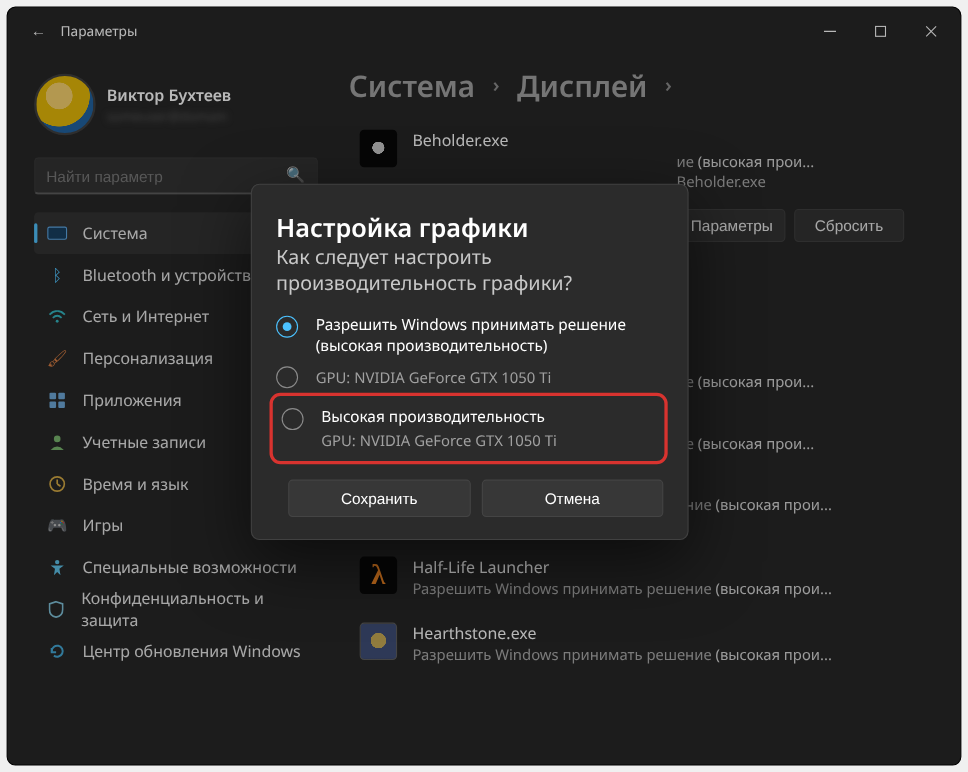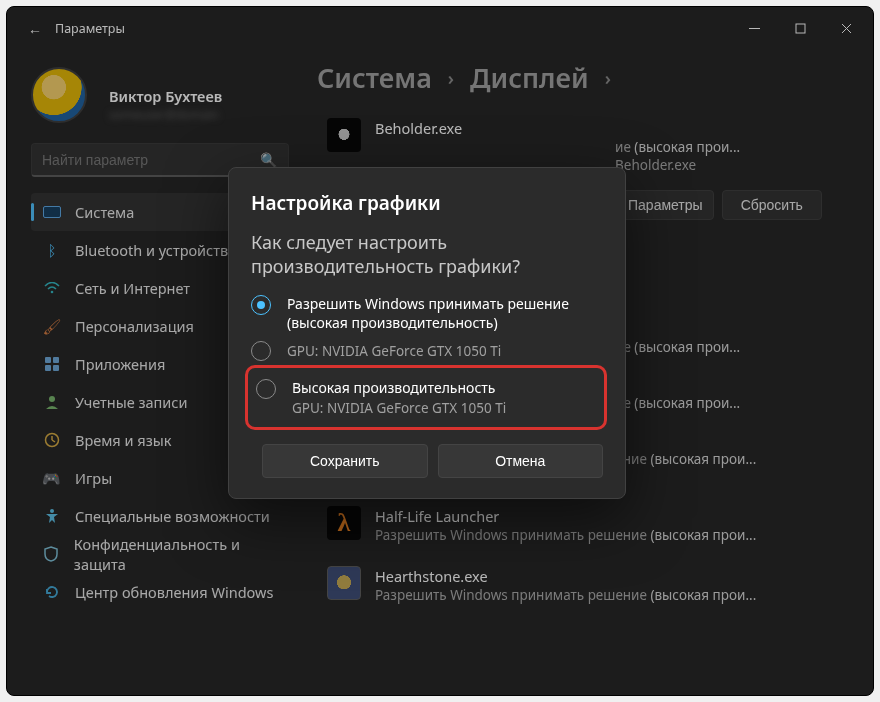--- a/index.html
+++ b/index.html
@@ -22,21 +22,21 @@
     height: 42px;
     display: flex; align-items: center;
     padding: 0 4px 0 14px;
   }
   .back-arrow { width: 28px; text-align: center; font-size: 14px; color: #fff; cursor: pointer; }
   .title-text { font-size: 12.5px; color: #fff; margin-left: 6px; }
   .win-btns { margin-left: auto; display: flex; }
   .win-btn { width: 46px; height: 32px; display:flex;align-items:center;justify-content:center; color:#fff; font-size:11px; cursor:pointer; }
   .content { position: absolute; left:0; right:0; top:42px; bottom:0; display:flex; }
   .sidebar { width: 300px; padding: 18px 8px 0 24px; }
-  .profile { display:flex; align-items:flex-end; gap:22px; margin-bottom:20px; }
+  .profile { display:flex; align-items:center; gap:10px; margin-bottom:20px; }
   .avatar {
     width: 56px; height:56px; border-radius:50%;
     background: radial-gradient(circle at 40% 35%, #f8d26b 0 26%, #e6b800 27% 60%, #1b5fa0 61% 100%);
     border: 2px solid #3a3a3a;
   }
   .profile-name { font-size: 14.5px; font-weight:600; color:#fff; }
   .profile-sub { font-size: 12px; color: #5a5a5a; filter: blur(3px); }
   .search {
     margin: 6px 10px 16px 0;
     height: 34px;
@@ -92,21 +92,21 @@
     pointer-events:auto;
     margin-top: 160px; margin-left: -26px;
     width: 398px;
     background:#2b2b2b;
     border:1px solid #414141;
     border-radius:8px;
     box-shadow: 0 20px 60px rgba(0,0,0,0.55);
     padding: 22px 22px 20px 22px;
     color:#e8e8e8;
   }
-  .dialog h2 { font-size:19px; font-weight:600; margin-bottom:14px; color:#fff;}
+  .dialog h2 { font-size:23px; font-weight:600; color:#fff;}
   .dialog .q { font-size:18px; color:#c8c8c8; margin-bottom:16px; }
   .opt { display:flex; gap:16px; margin-bottom:8px; cursor:pointer; }
   .radio {
     width:20px; height:20px; border-radius:50%;
     border:1.5px solid #8a8a8a; flex-shrink:0; margin-top:1px;
     position:relative;
   }
   .radio.selected { border-color:#4cc2ff; }
   .radio.selected::after{
     content:""; position:absolute; inset:5px; border-radius:50%; background:#4cc2ff;

